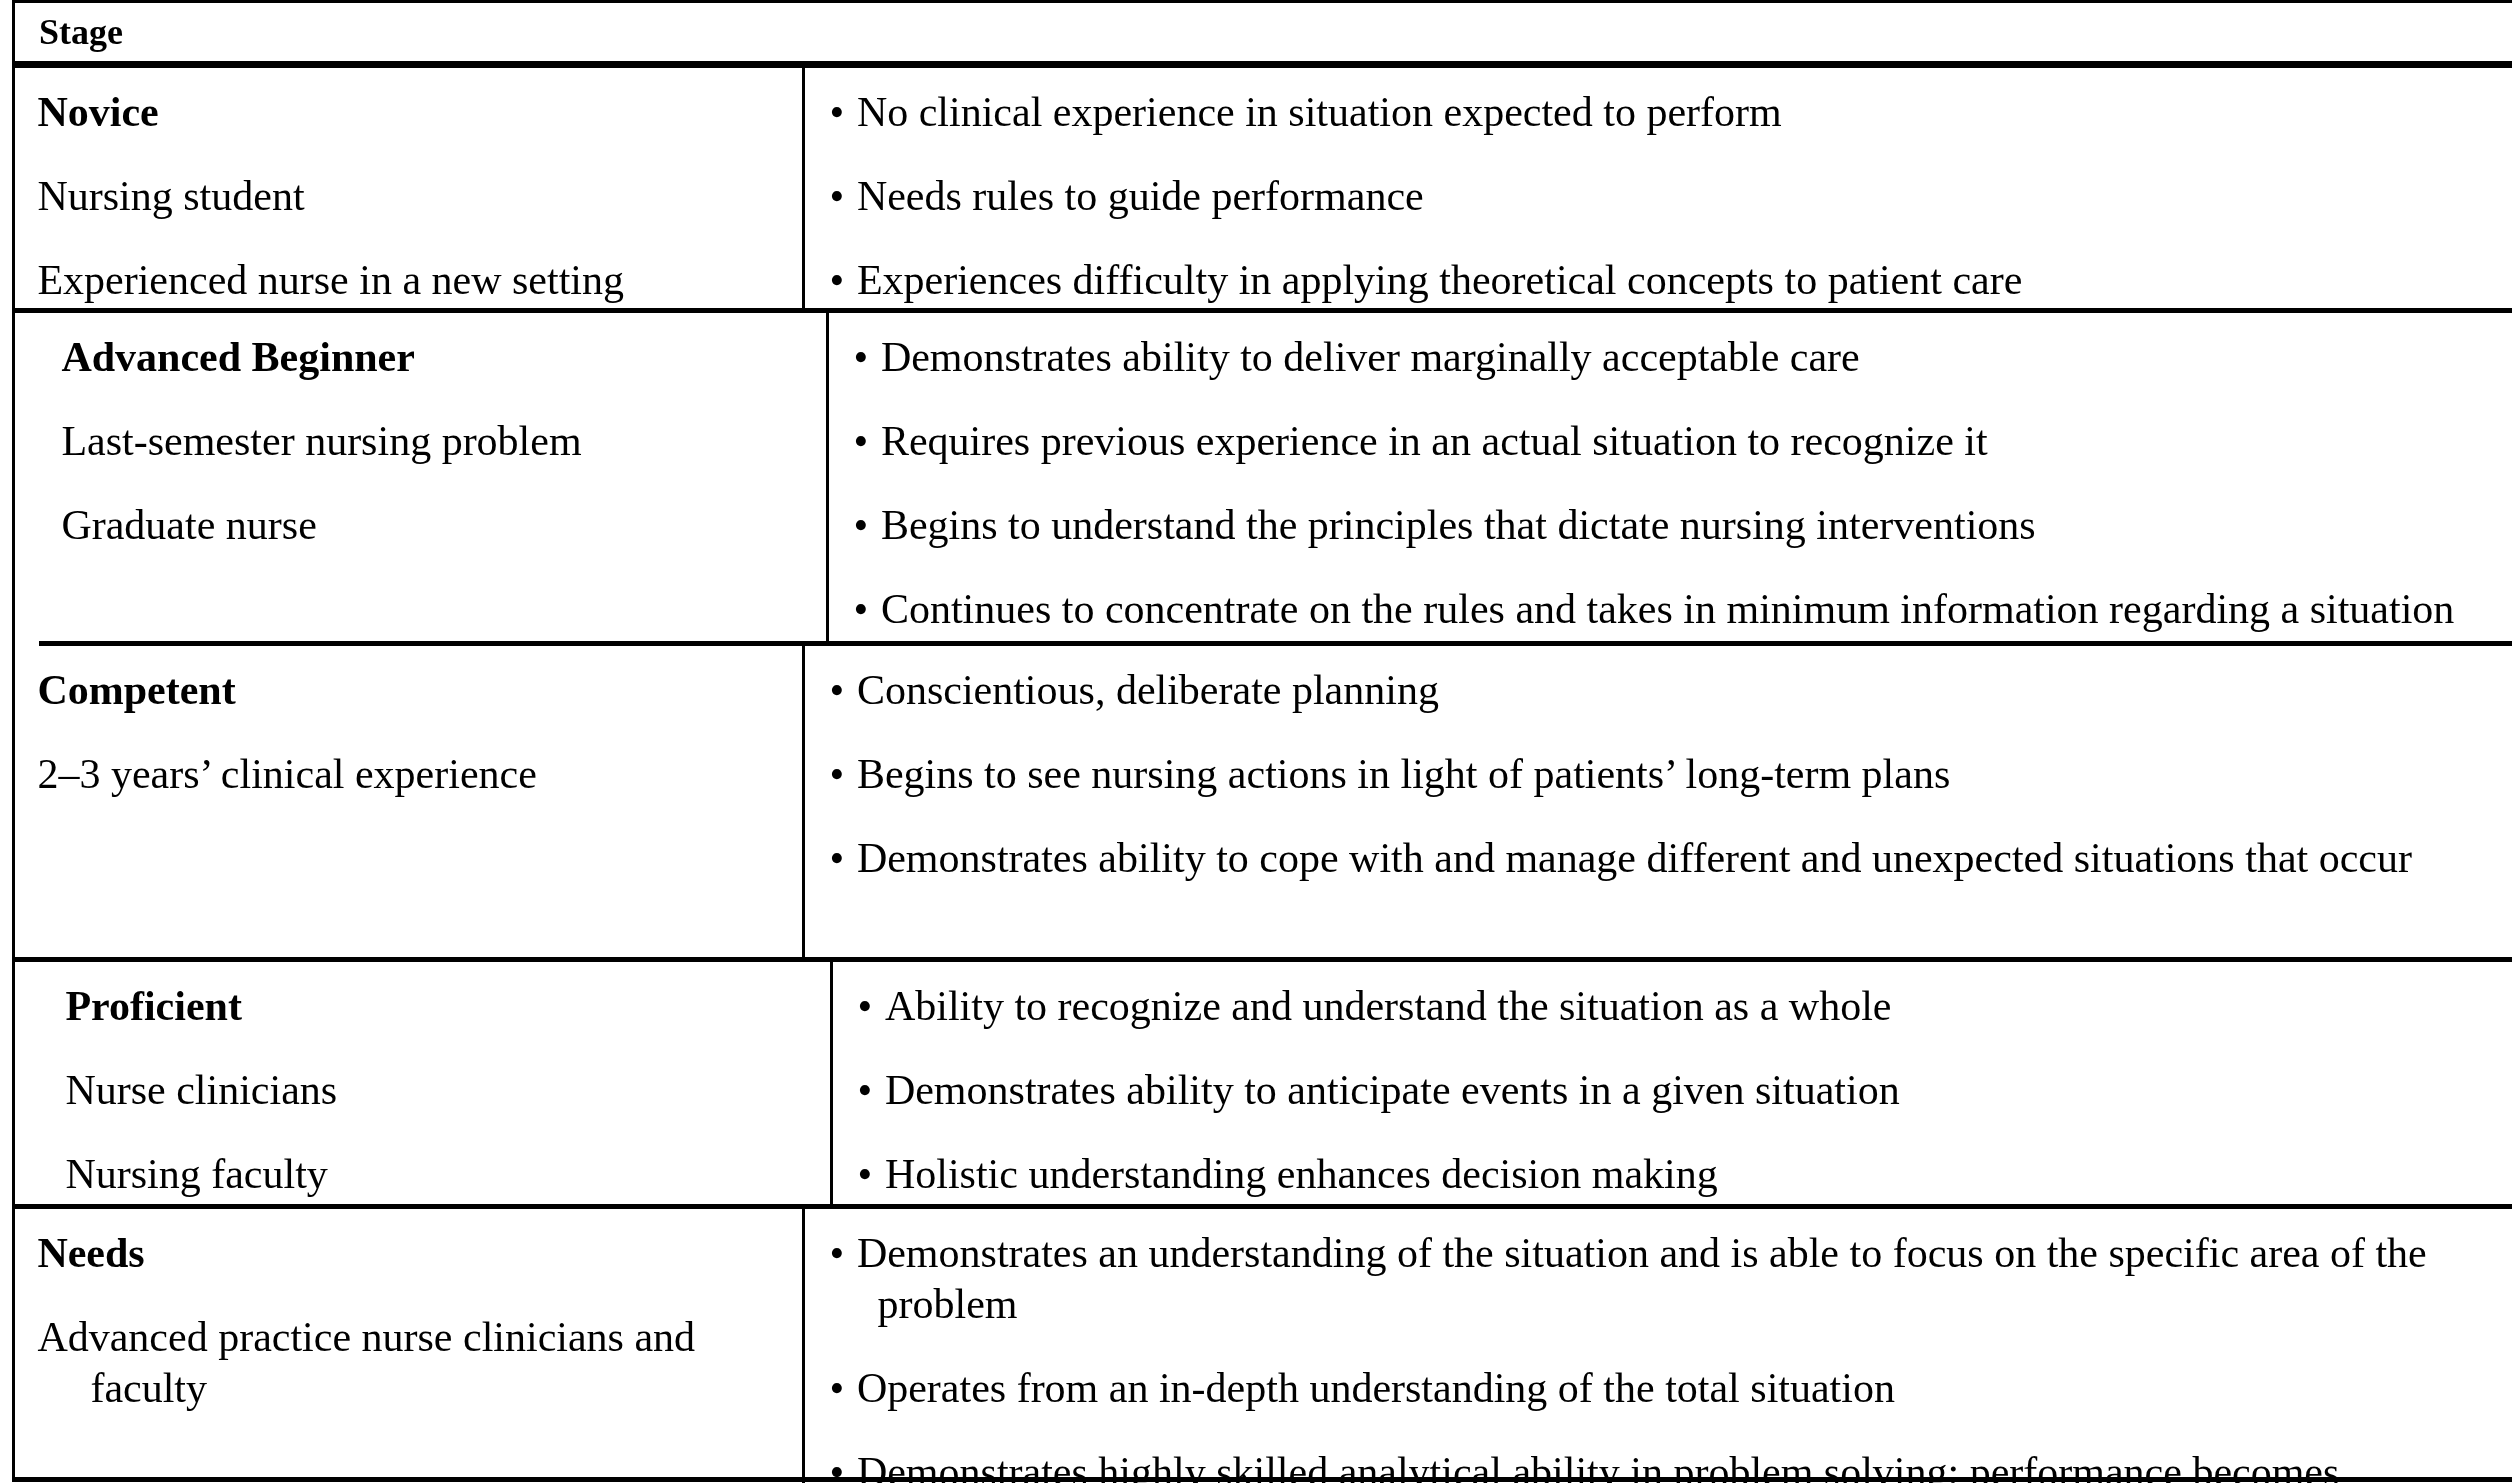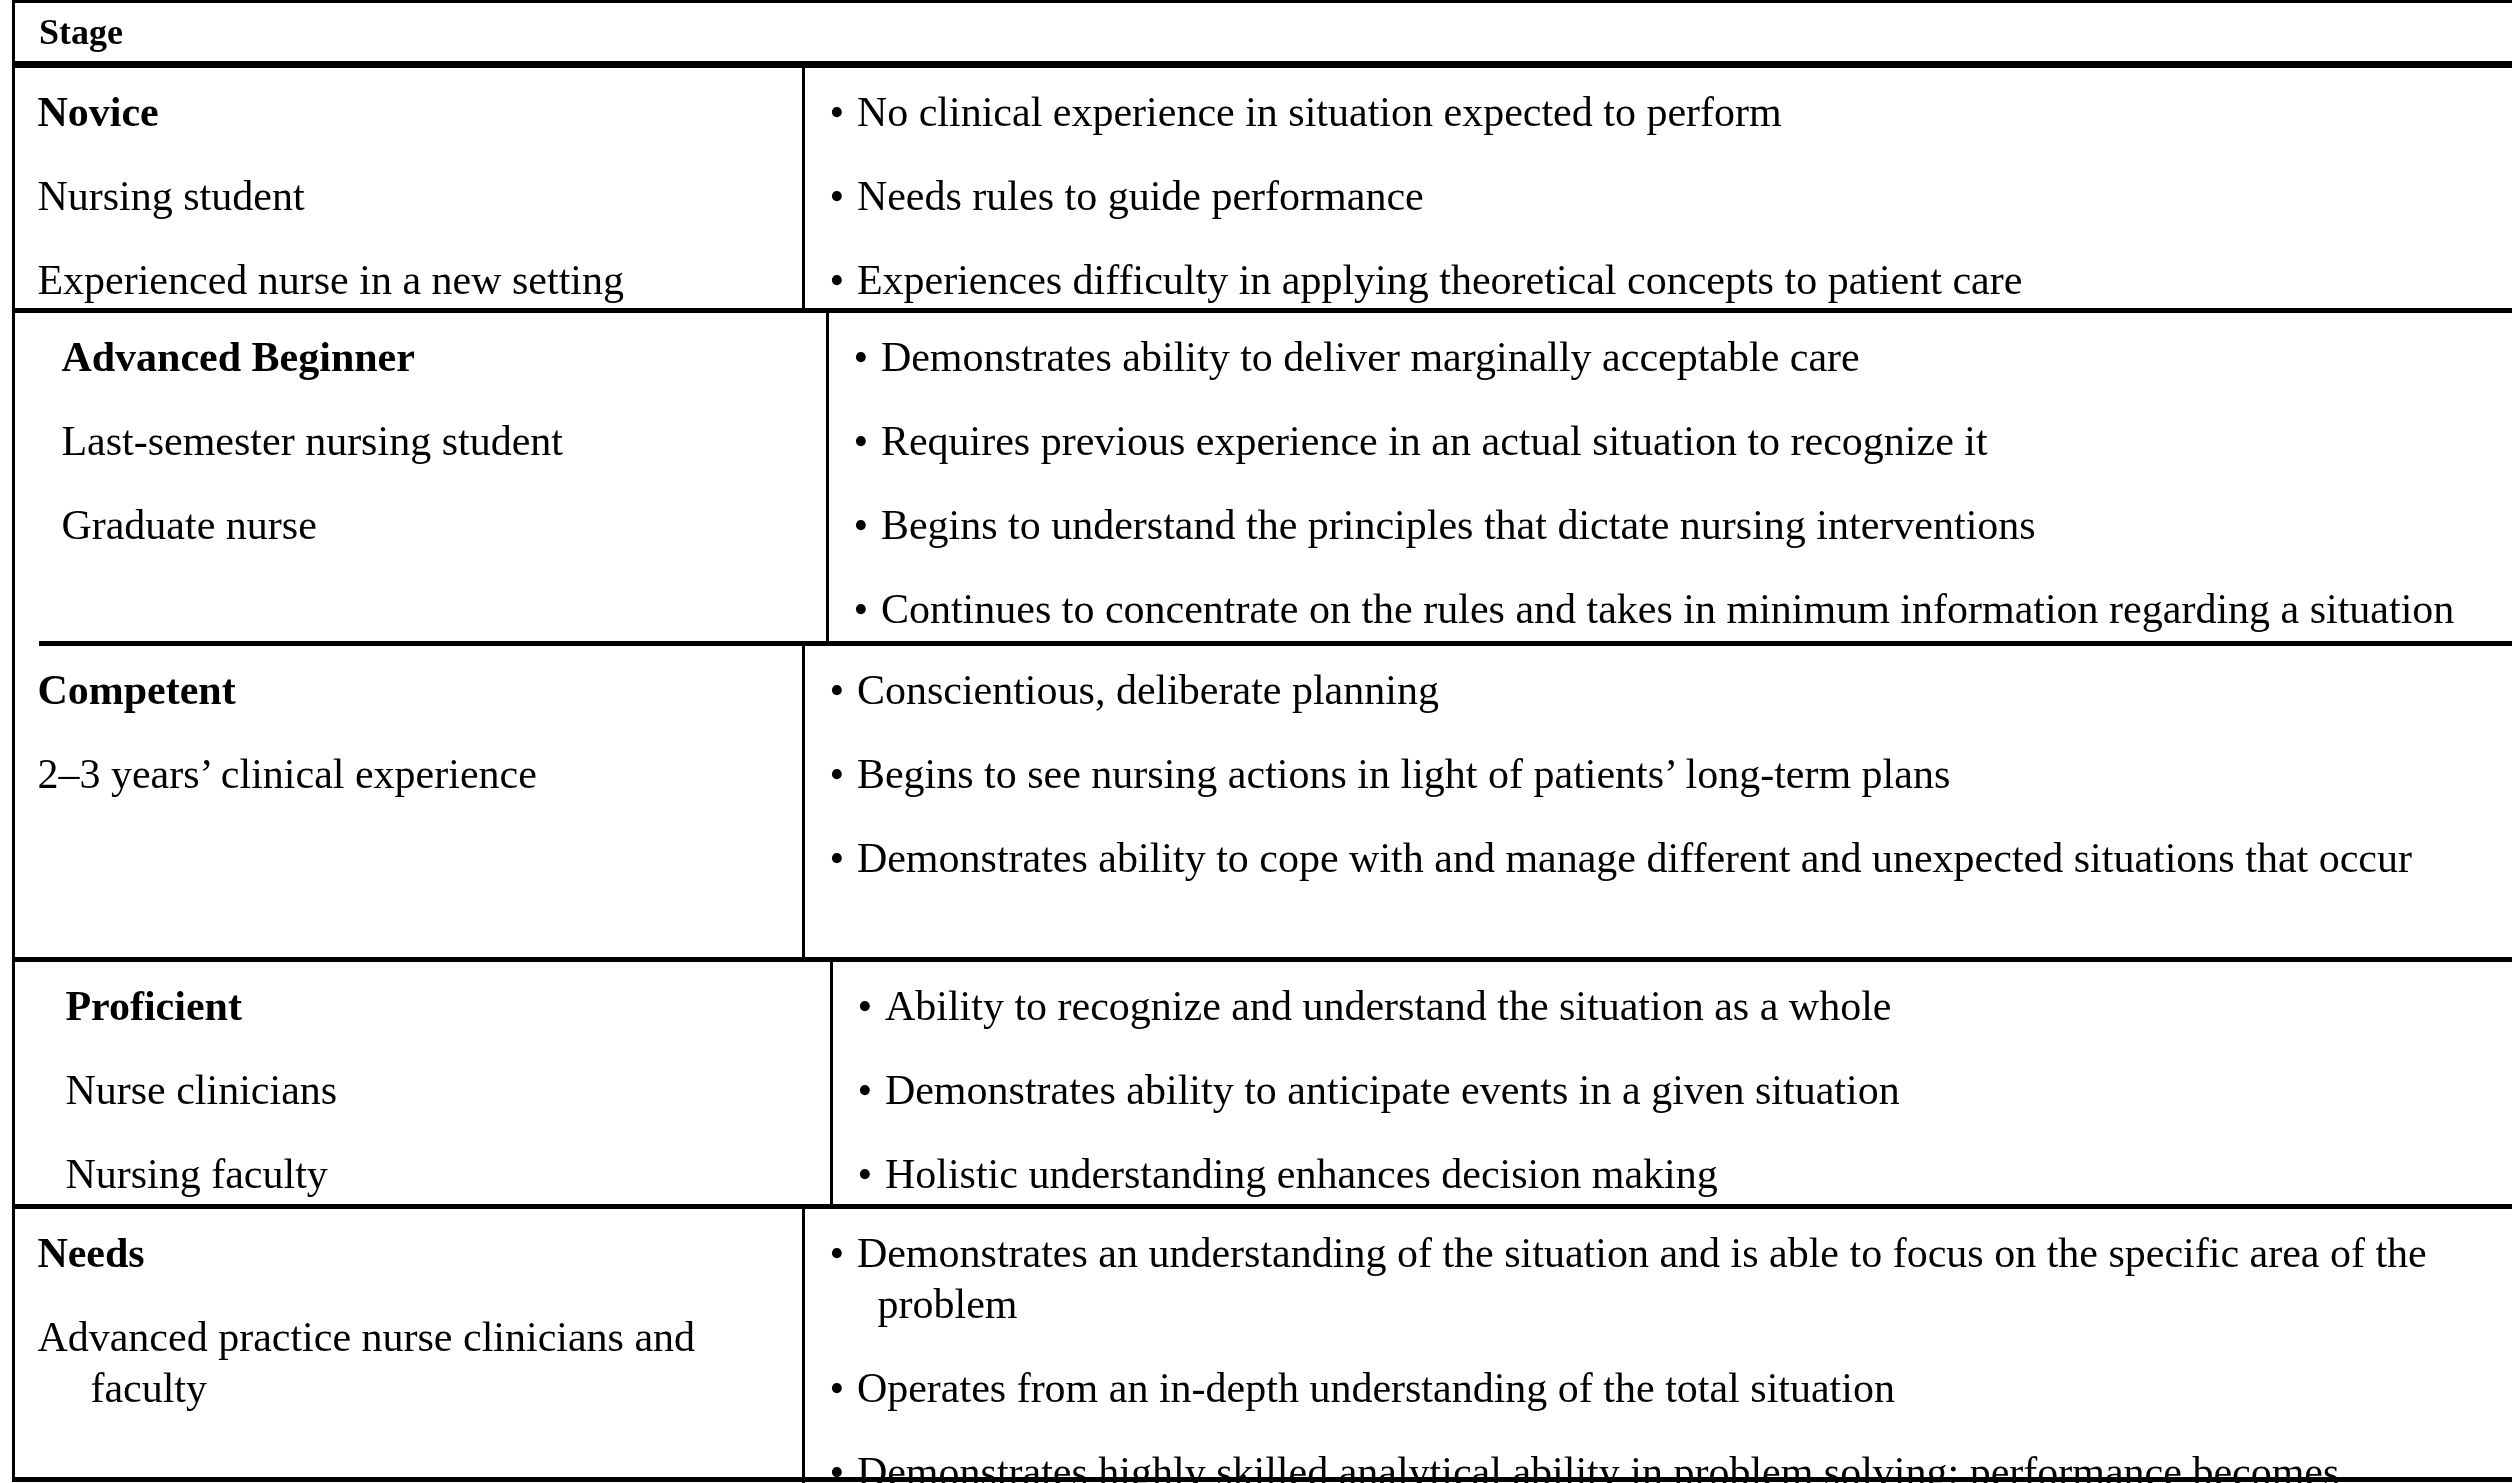--- a/index.html
+++ b/index.html
@@ -133,21 +133,21 @@
             <div class="char-item">
               <div class="char-line"><span class="bullet">•</span>Experiences difficulty in applying theoretical concepts to patient care</div>
             </div>
           </div>
   </div>
 
   <div class="row">
     <div class="stage-cell">
       <div class="stage-para stage-title">Advanced Beginner</div>
     <div class="stage-para">
-              <div class="stage-line">Last-semester nursing student</div>
+              <div class="stage-line">Last-semester nursing problem</div>
             </div>
             <div class="stage-para">
               <div class="stage-line">Graduate nurse</div>
             </div>
           </div>
     <div class="char-cell">
             <div class="char-item">
               <div class="char-line"><span class="bullet">•</span>Demonstrates ability to deliver marginally acceptable care</div>
             </div>
             <div class="char-item">

